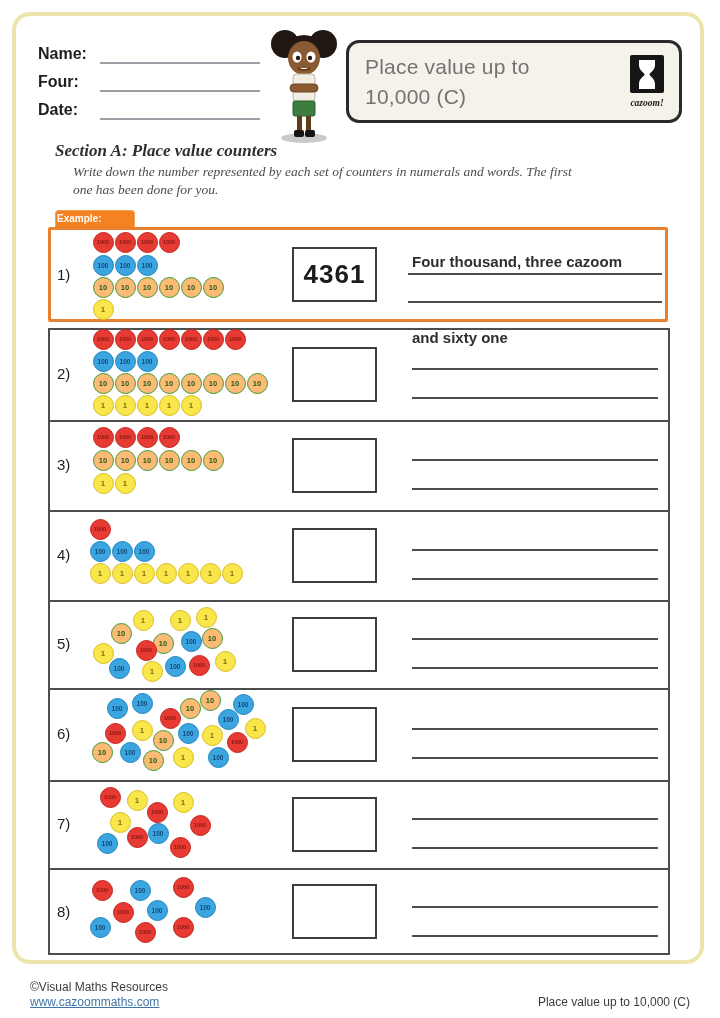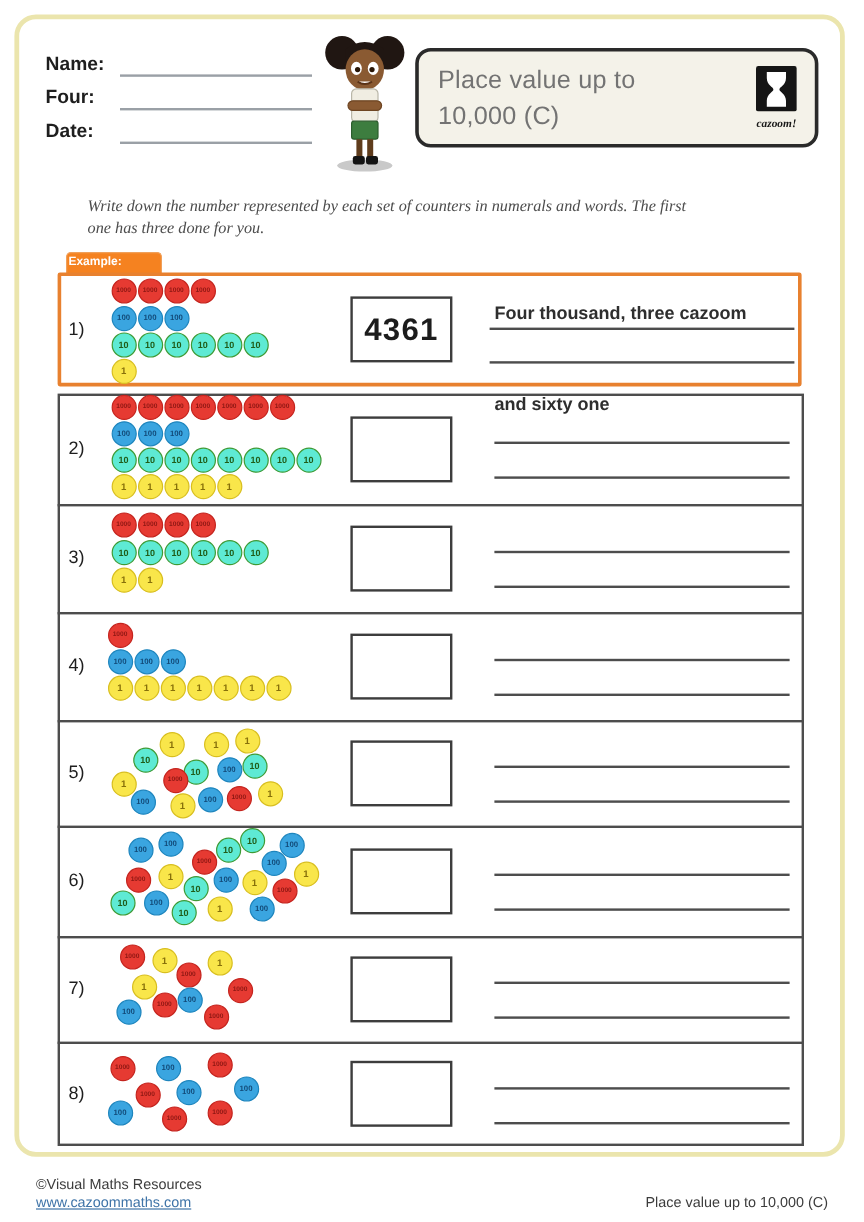--- a/index.html
+++ b/index.html
@@ -46,21 +46,21 @@
     border:2px solid #4d4d4d;box-sizing:border-box;background:#ffffff;
   }
   .row-divider{position:absolute;left:48px;width:622px;height:0;border-top:2px solid #4d4d4d;}
   .row-label{position:absolute;font-size:15px;color:#1e1e1e;}
   .counter{
     position:absolute;width:21px;height:21px;border-radius:50%;box-sizing:border-box;
     display:flex;align-items:center;justify-content:center;font-weight:bold;
   }
   .c-red{background:#e63a32;border:1.5px solid #c4241e;color:#8c1713;font-size:5.5px;}
   .c-blue{background:#3aa5e0;border:1.5px solid #1e85bd;color:#124a78;font-size:6.5px;}
-  .c-green{background:#5eead4;border:1.5px solid #3f9a35;color:#205c18;font-size:7.5px;}
+  .c-green{background:#fdba74;border:1.5px solid #3f9a35;color:#205c18;font-size:7.5px;}
   .c-yellow{background:#f9e64a;border:1.5px solid #d8be1f;color:#87700a;font-size:8px;}
   .answer-box{
     position:absolute;left:292px;width:85px;height:55px;border:2px solid #3d3d3d;
     box-sizing:border-box;background:#ffffff;display:flex;align-items:center;justify-content:center;
   }
   .answer-text{font-size:26px;font-weight:bold;color:#1c1c1c;letter-spacing:1px;}
   .write-line{position:absolute;height:0;border-bottom:2px solid #4d4d4d;}
   .words-text{position:absolute;font-size:15px;font-weight:bold;color:#2e2e2e;}
   
   .footer-left-1{position:absolute;left:30px;top:980px;font-size:12px;color:#3c3c3c;}
@@ -105,23 +105,24 @@
     <div class="title-line" style="top:42px;">10,000 (C)</div>
     <div class="logo">
       <svg width="34" height="38" viewBox="0 0 34 38">
         <rect x="0" y="0" width="34" height="38" rx="2" fill="#151515"></rect>
         <path d="M9 5 h16 v5 c0 6 -5.5 7.5 -5.5 9.5 c0 2 5.5 3.5 5.5 9.5 v5 h-16 v-5 c0 -6 5.5 -7.5 5.5 -9.5 c0 -2 -5.5 -3.5 -5.5 -9.5 z" fill="#ffffff"></path>
       </svg>
       <div class="logo-text">cazoom!</div>
     </div>
   </div>
 
+  <div class="section-heading">Section A:  Place value counters</div>
   <div class="instructions">
     <div>Write down the number represented by each set of counters in numerals and words. The first</div>
-    <div>one has three done for you.</div>
+    <div>one has been done for you.</div>
   </div>
 
   <div class="example-tab">Example:</div>
   <div class="example-box"></div>
 
   <div class="rows-table"></div>
 
   <div id="rows-layer">
       <div class="row-divider" style="top: 420px;"></div>
       <div class="row-divider" style="top: 510px;"></div>

